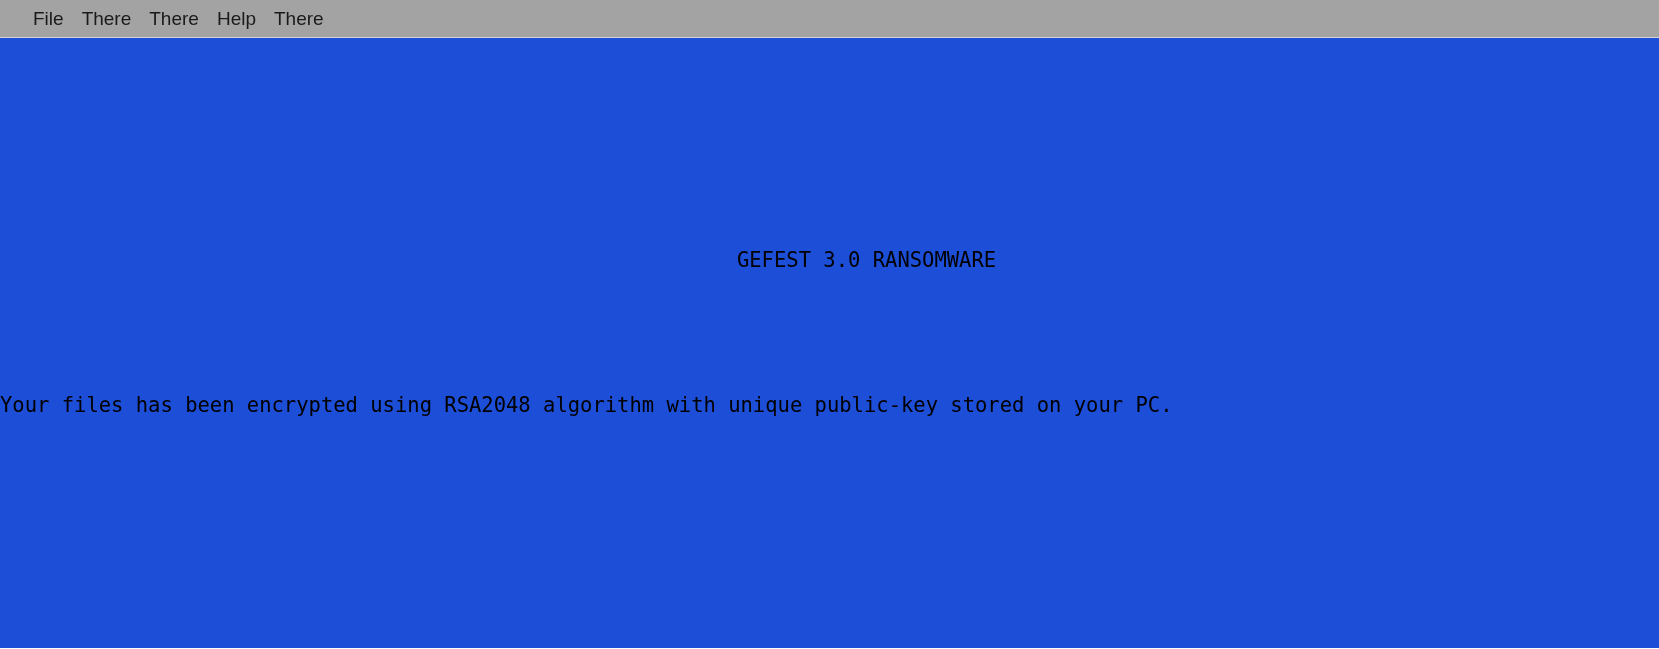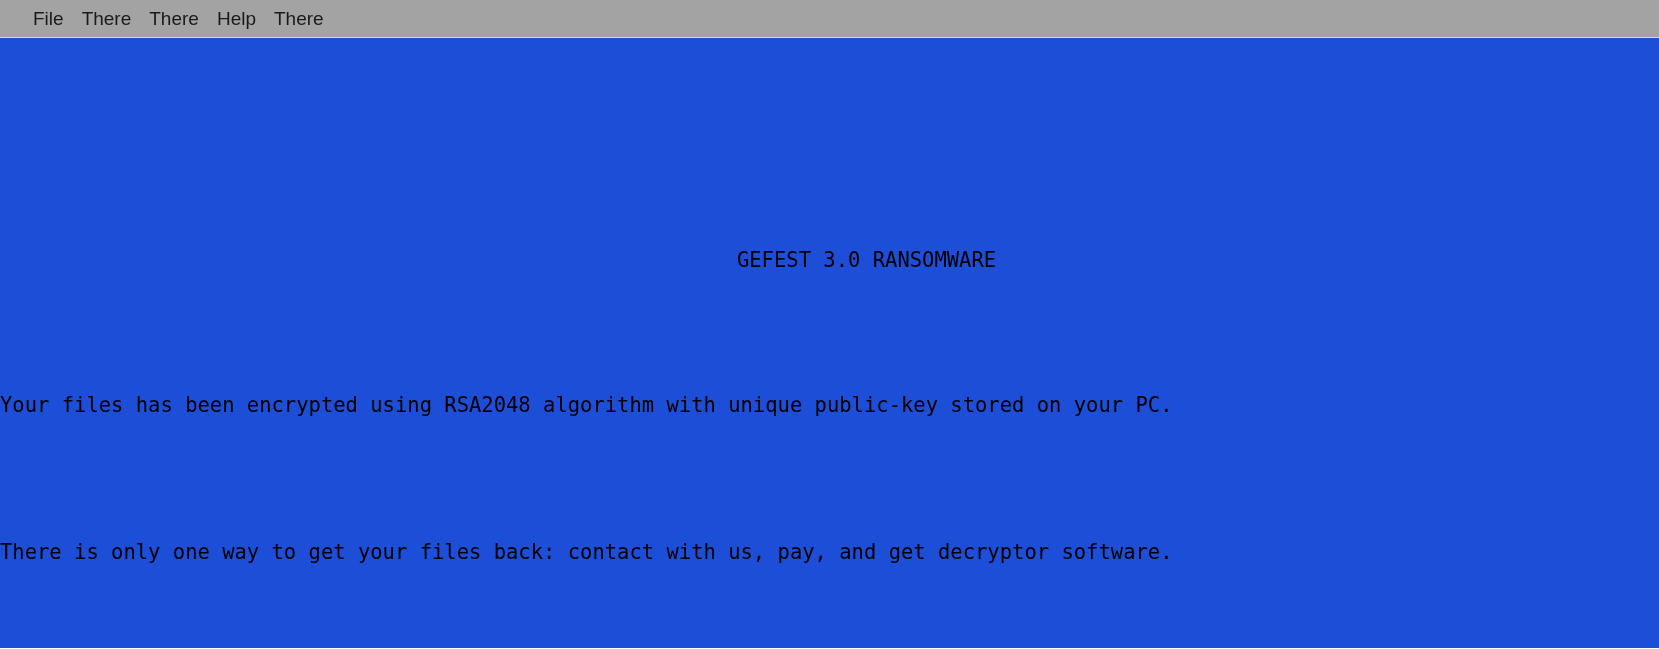--- a/index.html
+++ b/index.html
@@ -85,21 +85,20 @@
 </div>
 
 <div class="editor">
   <div class="doc">
 
     <div class="line center title-line">
       <span class="center-col" style="display:inline-block;">GEFEST 3.0 RANSOMWARE</span>
     </div>
 
     <div class="line left">Your files has been encrypted using RSA2048 algorithm with unique public-key stored on your PC.</div>
-    <div class="line left">There is only one way to get your files back: contact with us, pay, and get decryptor software.</div>
     
     
     
 
     
 
     
     
 
     

